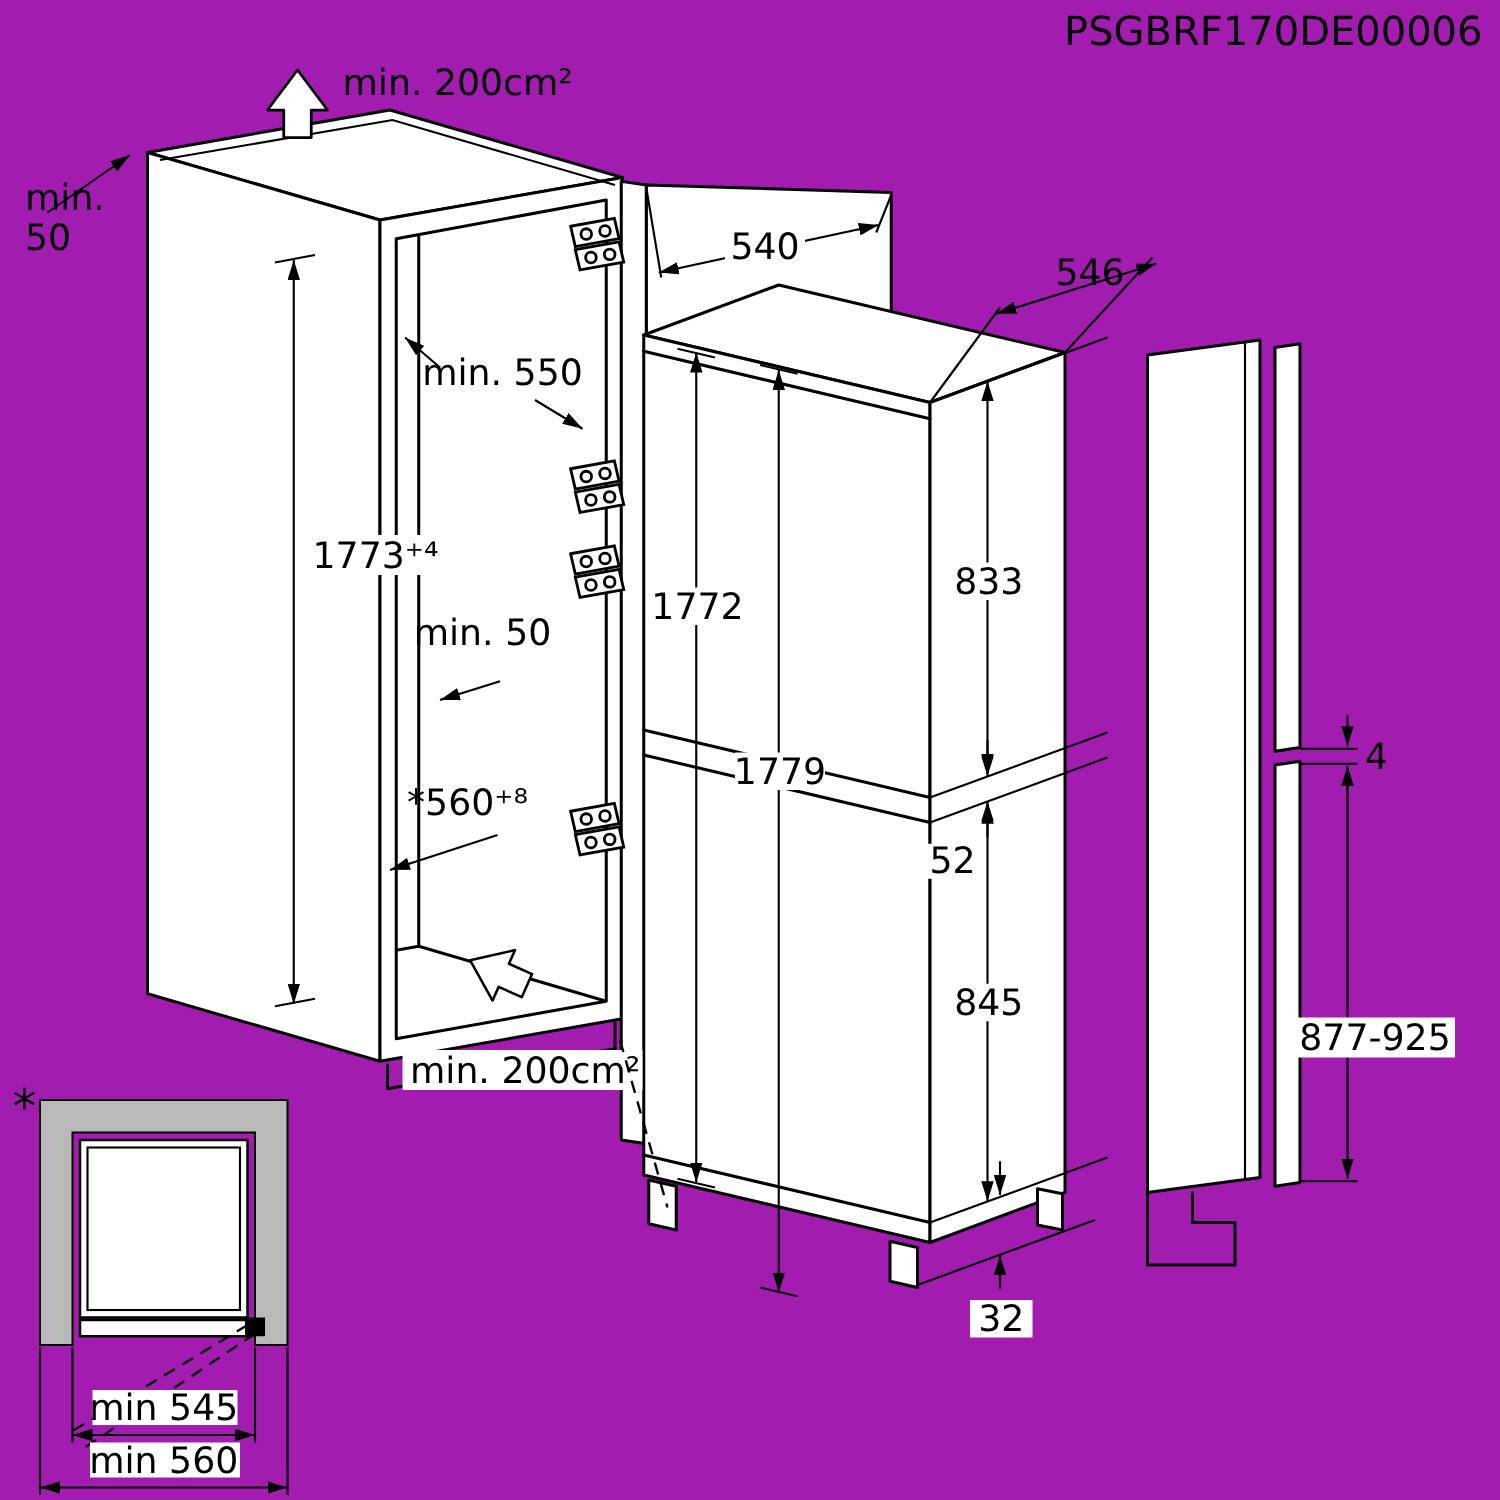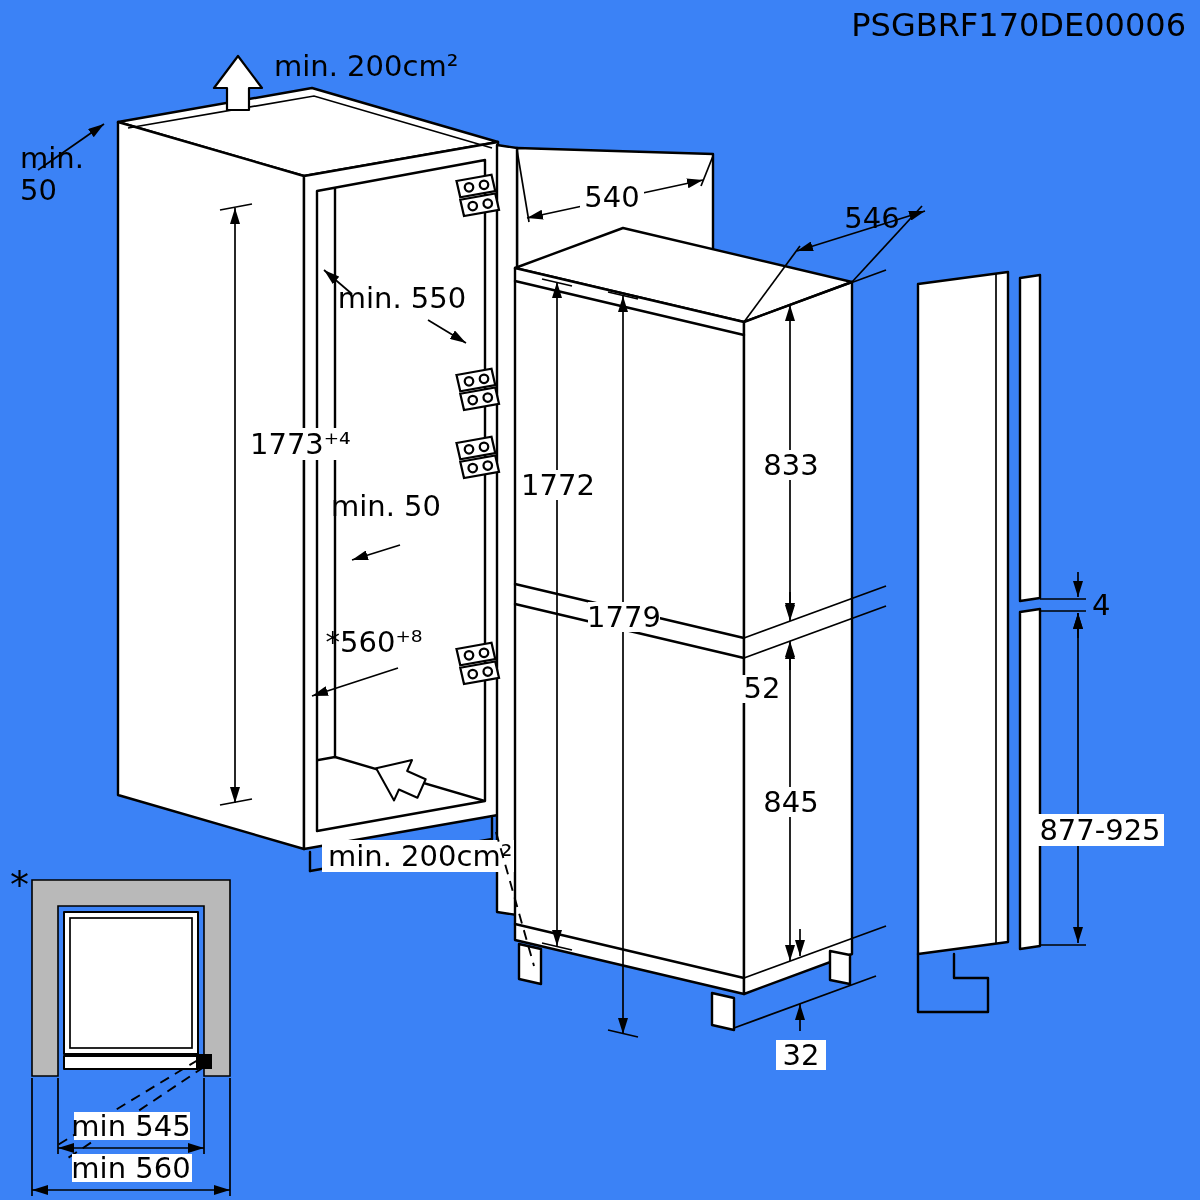--- a/index.html
+++ b/index.html
@@ -1,16 +1,16 @@
 <!DOCTYPE html>
 <html><head>
 <meta charset="utf-8">
 <style>
   html,body{margin:0;padding:0;background:#fff;}
-  .page{width:1200px;height:1200px;position:relative;background:#3b82f6;}
+  .page{width:1200px;height:1200px;position:relative;background:#a21caf;}
   svg{display:block;}
   .o{fill:#fff;stroke:#000;stroke-width:2.4;stroke-linejoin:round;}
   .l{fill:none;stroke:#000;stroke-width:2.4;stroke-linejoin:round;stroke-linecap:round;}
   .t{fill:none;stroke:#000;stroke-width:1.7;}
   .d{fill:none;stroke:#000;stroke-width:1.7;}
   .dash{fill:none;stroke:#000;stroke-width:1.9;stroke-dasharray:10 7;}
   .bg{fill:#fff;stroke:none;}
   text{font-family:"DejaVu Sans","Liberation Sans",sans-serif;font-size:29px;fill:#000;}
   .mid{text-anchor:middle;}
   .end{text-anchor:end;}

